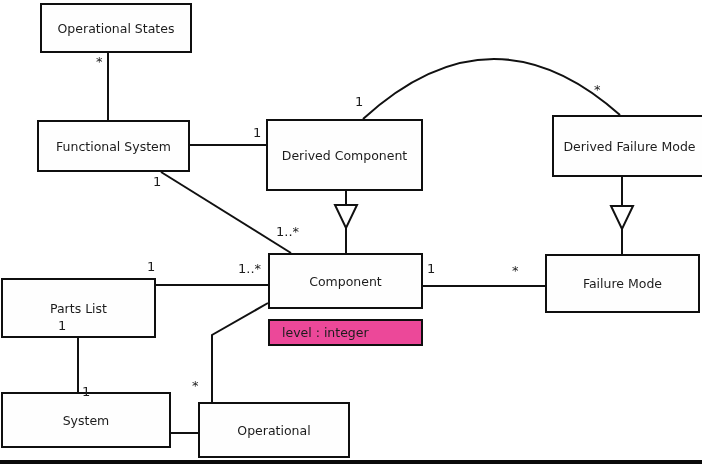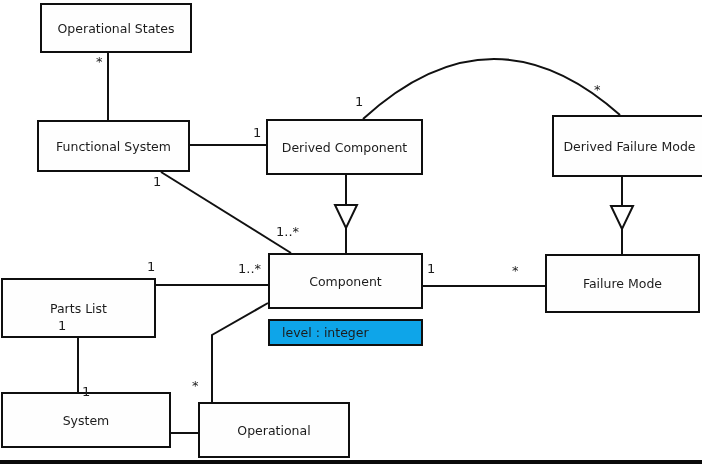--- a/index.html
+++ b/index.html
@@ -7,27 +7,27 @@
     position:relative;width:702px;height:464px;background:#ffffff;
     font-family:"DejaVu Sans","Liberation Sans",sans-serif;overflow:hidden;text-align:center;
   }
   svg.wires{position:absolute;left:0;top:0;width:702px;height:464px;}
   .uml-box{
     position:absolute;box-sizing:border-box;border:2.5px solid #0f0f0f;background:#fefefe;
     display:flex;align-items:center;justify-content:center;
     font-size:12.5px;color:#1c1c1c;white-space:nowrap;
   }
   .uml-attr{
-    position:absolute;box-sizing:border-box;border:2.5px solid #0f0f0f;background:#0ea5e9;
+    position:absolute;box-sizing:border-box;border:2.5px solid #0f0f0f;background:#ec4899;
     display:flex;align-items:center;justify-content:flex-start;padding-left:12px;
     font-size:12.5px;color:#1c1c1c;white-space:nowrap;
   }
   .box-os  {left:40px; top:3px;  width:152px;height:50px;}
   .box-fg  {left:37px; top:120px;width:153px;height:52px;}
-  .box-dc  {left:266px;top:119px;width:157px;height:56px;}
+  .box-dc  {left:266px;top:119px;width:157px;height:72px;}
   .box-dfm {left:522px;top:115px;width:155px;height:62px;margin-left:30px;}
   .box-pl  {left:1px;  top:257px;width:155px;height:60px;margin-top:21px;}
   .box-cmp {left:268px;top:253px;width:155px;height:56px;}
   .box-cat {left:268px;top:319px;width:155px;height:27px;}
   .box-fm  {left:545px;top:254px;width:155px;height:59px;}
   .box-sys {left:1px;  top:392px;width:170px;height:56px;}
   .box-env {left:198px;top:402px;width:152px;height:56px;}
   .mult{
     position:absolute;font-size:13px;line-height:1;color:#1c1c1c;white-space:nowrap;
   }

